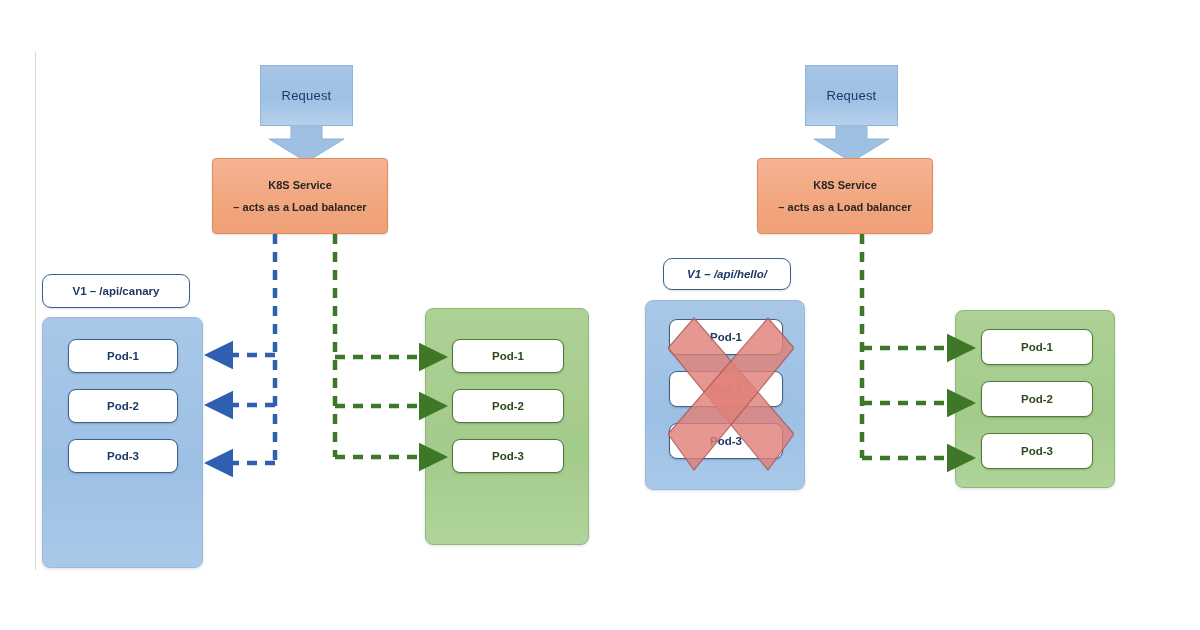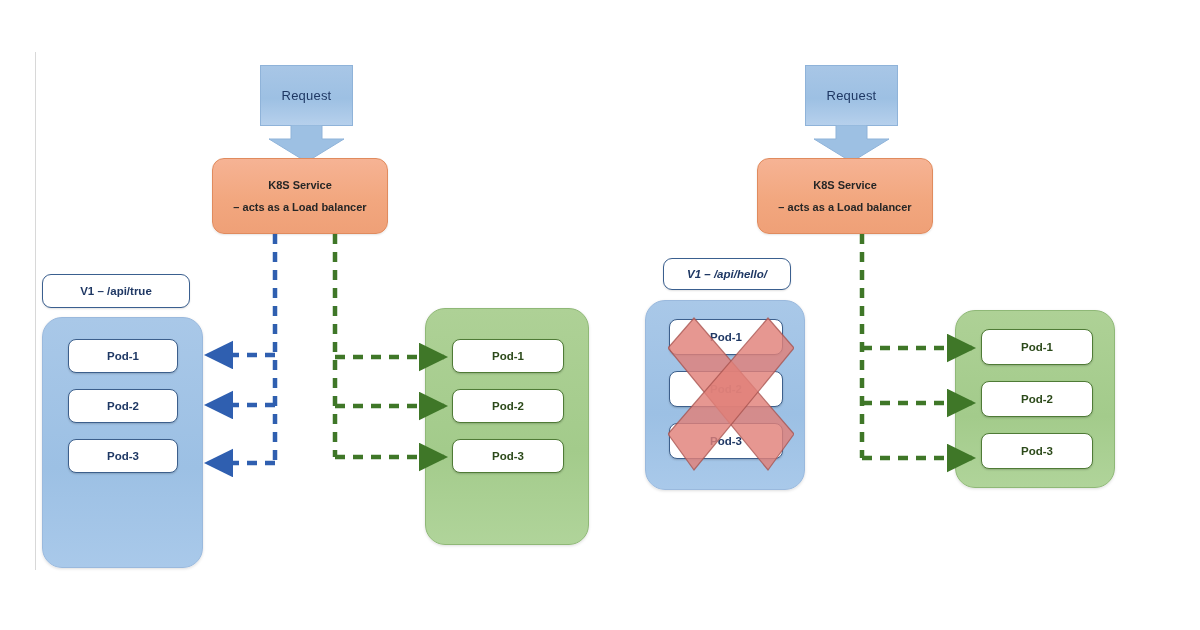--- a/index.html
+++ b/index.html
@@ -64,21 +64,21 @@
     font-weight: normal;
     color: #1f3864;
     letter-spacing: .2px;
   }
 
   
   .k8s-box {
     position: absolute;
     width: 176px;
     height: 76px;
-    border-radius: 12px;
+    border-radius: 4px;
     background: linear-gradient(to bottom, #f6b394 0%, #f2a77f 55%, #efa077 100%);
     border: 1px solid #e08b5e;
     box-sizing: border-box;
     display: flex;
     flex-direction: column;
     align-items: center;
     justify-content: center;
     gap: 10px;
     box-shadow: 0 1px 2px rgba(0,0,0,.10);
   }
@@ -106,21 +106,21 @@
     line-height: 1.45;
     box-shadow: 0 1px 2px rgba(0,0,0,.12);
     padding: 2px 6px;
   }
   .ver-label.blue { border: 1.6px solid #3a5f8f; }
   .ver-label.green { border: 1.6px solid #4e7a35; }
 
   
   .pod-group {
     position: absolute;
-    border-radius: 20px;
+    border-radius: 8px;
     box-sizing: border-box;
     box-shadow: 0 1px 3px rgba(0,0,0,.13);
   }
   .pod-group.blue {
     background: linear-gradient(to bottom, #a9c8e8 0%, #9cc0e4 60%, #a9c9ea 100%);
     border: 1px solid #9ab9dd;
   }
   .pod-group.green {
     background: linear-gradient(to bottom, #aed196 0%, #a3cb8b 60%, #b0d49a 100%);
     border: 1px solid #8fb877;
@@ -170,21 +170,21 @@
         <polygon points="31,0 62,0 62,14 84,14 46.5,37 9,14 31,14" fill="#9dc0e3" stroke="#8fb3d9" stroke-width="1"></polygon>
       </svg>
     </div>
   </div>
 
   <div class="k8s-box" style="left:212px; top:158px;">
     <div class="k8s-line">K8S Service</div>
     <div class="k8s-line">– acts as a Load balancer</div>
   </div>
 
-  <div class="ver-label blue" style="left:42px; top:274px; width:148px; height:34px;">V1 – /api/true</div>
+  <div class="ver-label blue" style="left:42px; top:274px; width:148px; height:34px;">V1 – /api/canary</div>
 
   <div class="pod-group blue" style="left:42px; top:317px; width:161px; height:251px;">
     <div class="pod blue" style="left:25px; top:21px;  width:110px; height:34px;">Pod-1</div>
     <div class="pod blue" style="left:25px; top:71px;  width:110px; height:34px;">Pod-2</div>
     <div class="pod blue" style="left:25px; top:121px; width:110px; height:34px;">Pod-3</div>
   </div>
 
 
   <div class="pod-group green" style="left:425px; top:308px; width:164px; height:237px;">
     <div class="pod green" style="left:26px; top:30px;  width:112px; height:34px;">Pod-1</div>

